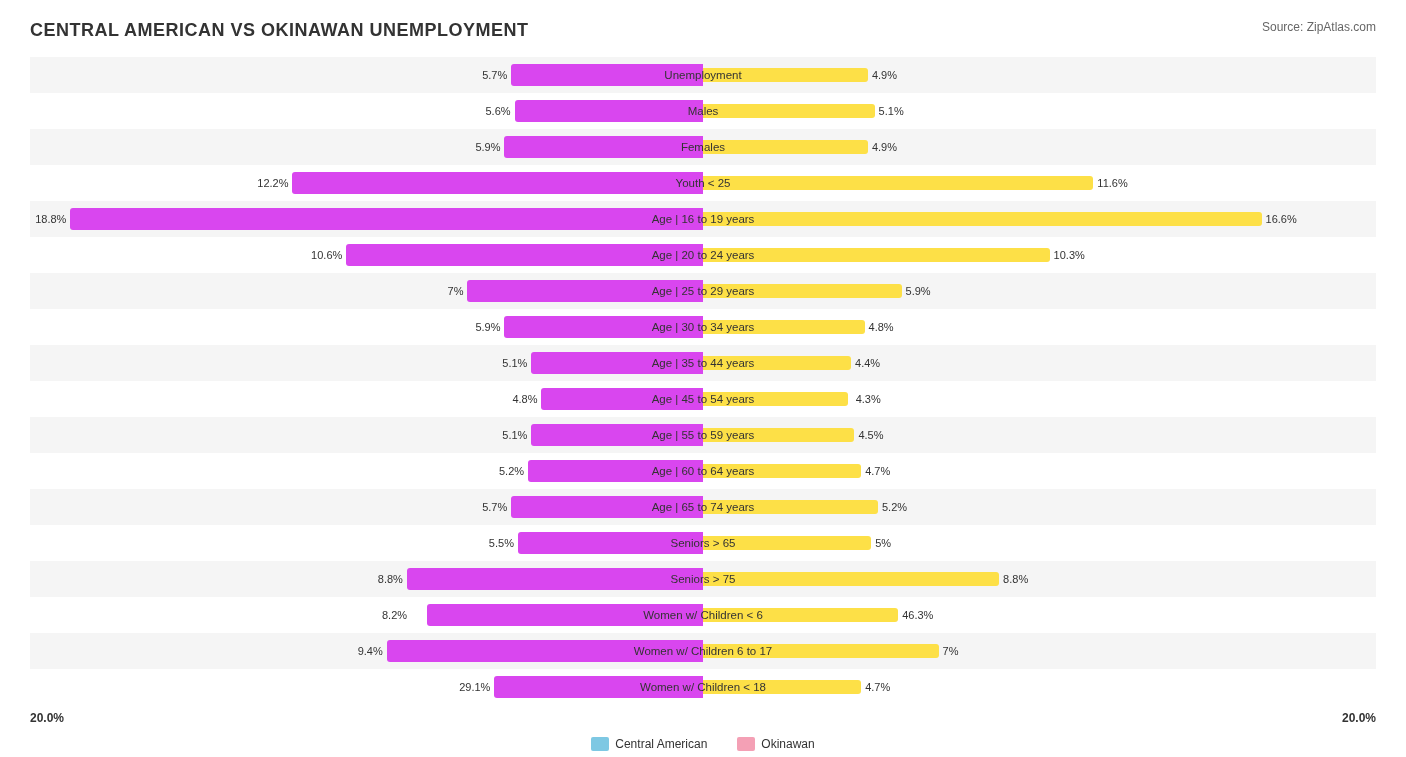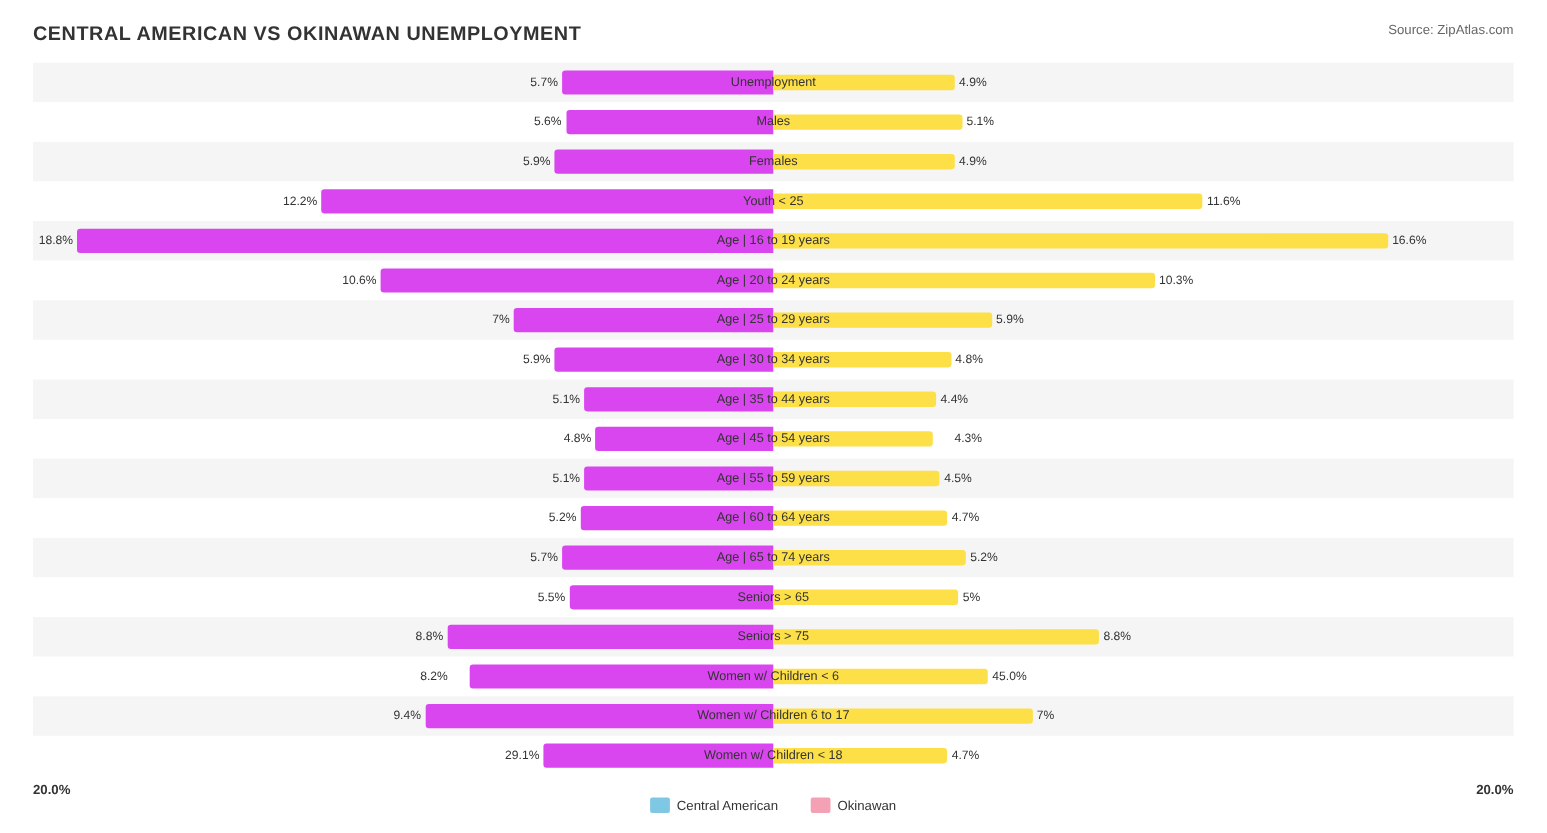--- a/index.html
+++ b/index.html
@@ -120,21 +120,21 @@
       justify-content: flex-end;
     }
     .x-label {
       font-size: 12px;
       color: #333;
       font-weight: bold;
     }
     .legend {
       display: flex;
       justify-content: center;
-      margin-top: 0;
+      margin-top: 12px;
       gap: 30px;
     }
     .legend-item {
       display: flex;
       align-items: center;
       gap: 6px;
       font-size: 12px;
       color: #333;
     }
     .legend-box {
@@ -272,21 +272,21 @@
         <div class="center-label">Age | 35 to 44 years</div>
       </div>
       <div class="bar-row">
         <div class="left-section">
           <div class="bar-left" style="width: 24%;">
             <span class="val-left" style="right: 100%; margin-right: 4px;">4.8%</span>
           </div>
         </div>
         <div class="right-section">
           <div class="bar-right" style="width: 21.5%;">
-            <span class="val-right" style="left: 100%; margin-left: 20px;">4.3%</span>
+            <span class="val-right" style="left: 100%; margin-left: 8px;">4.3%</span>
           </div>
         </div>
         <div class="center-label">Age | 45 to 54 years</div>
       </div>
       <div class="bar-row">
         <div class="left-section">
           <div class="bar-left" style="width: 25.5%;">
             <span class="val-left" style="right: 100%; margin-right: 4px;">5.1%</span>
           </div>
         </div>
@@ -350,21 +350,21 @@
         <div class="center-label">Seniors &gt; 75</div>
       </div>
       <div class="bar-row">
         <div class="left-section">
           <div class="bar-left" style="width: 41%;">
             <span class="val-left" style="right: 100%; margin-right: 20px;">8.2%</span>
           </div>
         </div>
         <div class="right-section">
           <div class="bar-right" style="width: 29%;">
-            <span class="val-right" style="left: 100%; margin-left: 4px;">45.0%</span>
+            <span class="val-right" style="left: 100%; margin-left: 4px;">46.3%</span>
           </div>
         </div>
         <div class="center-label">Women w/ Children &lt; 6</div>
       </div>
       <div class="bar-row">
         <div class="left-section">
           <div class="bar-left" style="width: 47%;">
             <span class="val-left" style="right: 100%; margin-right: 4px;">9.4%</span>
           </div>
         </div>

